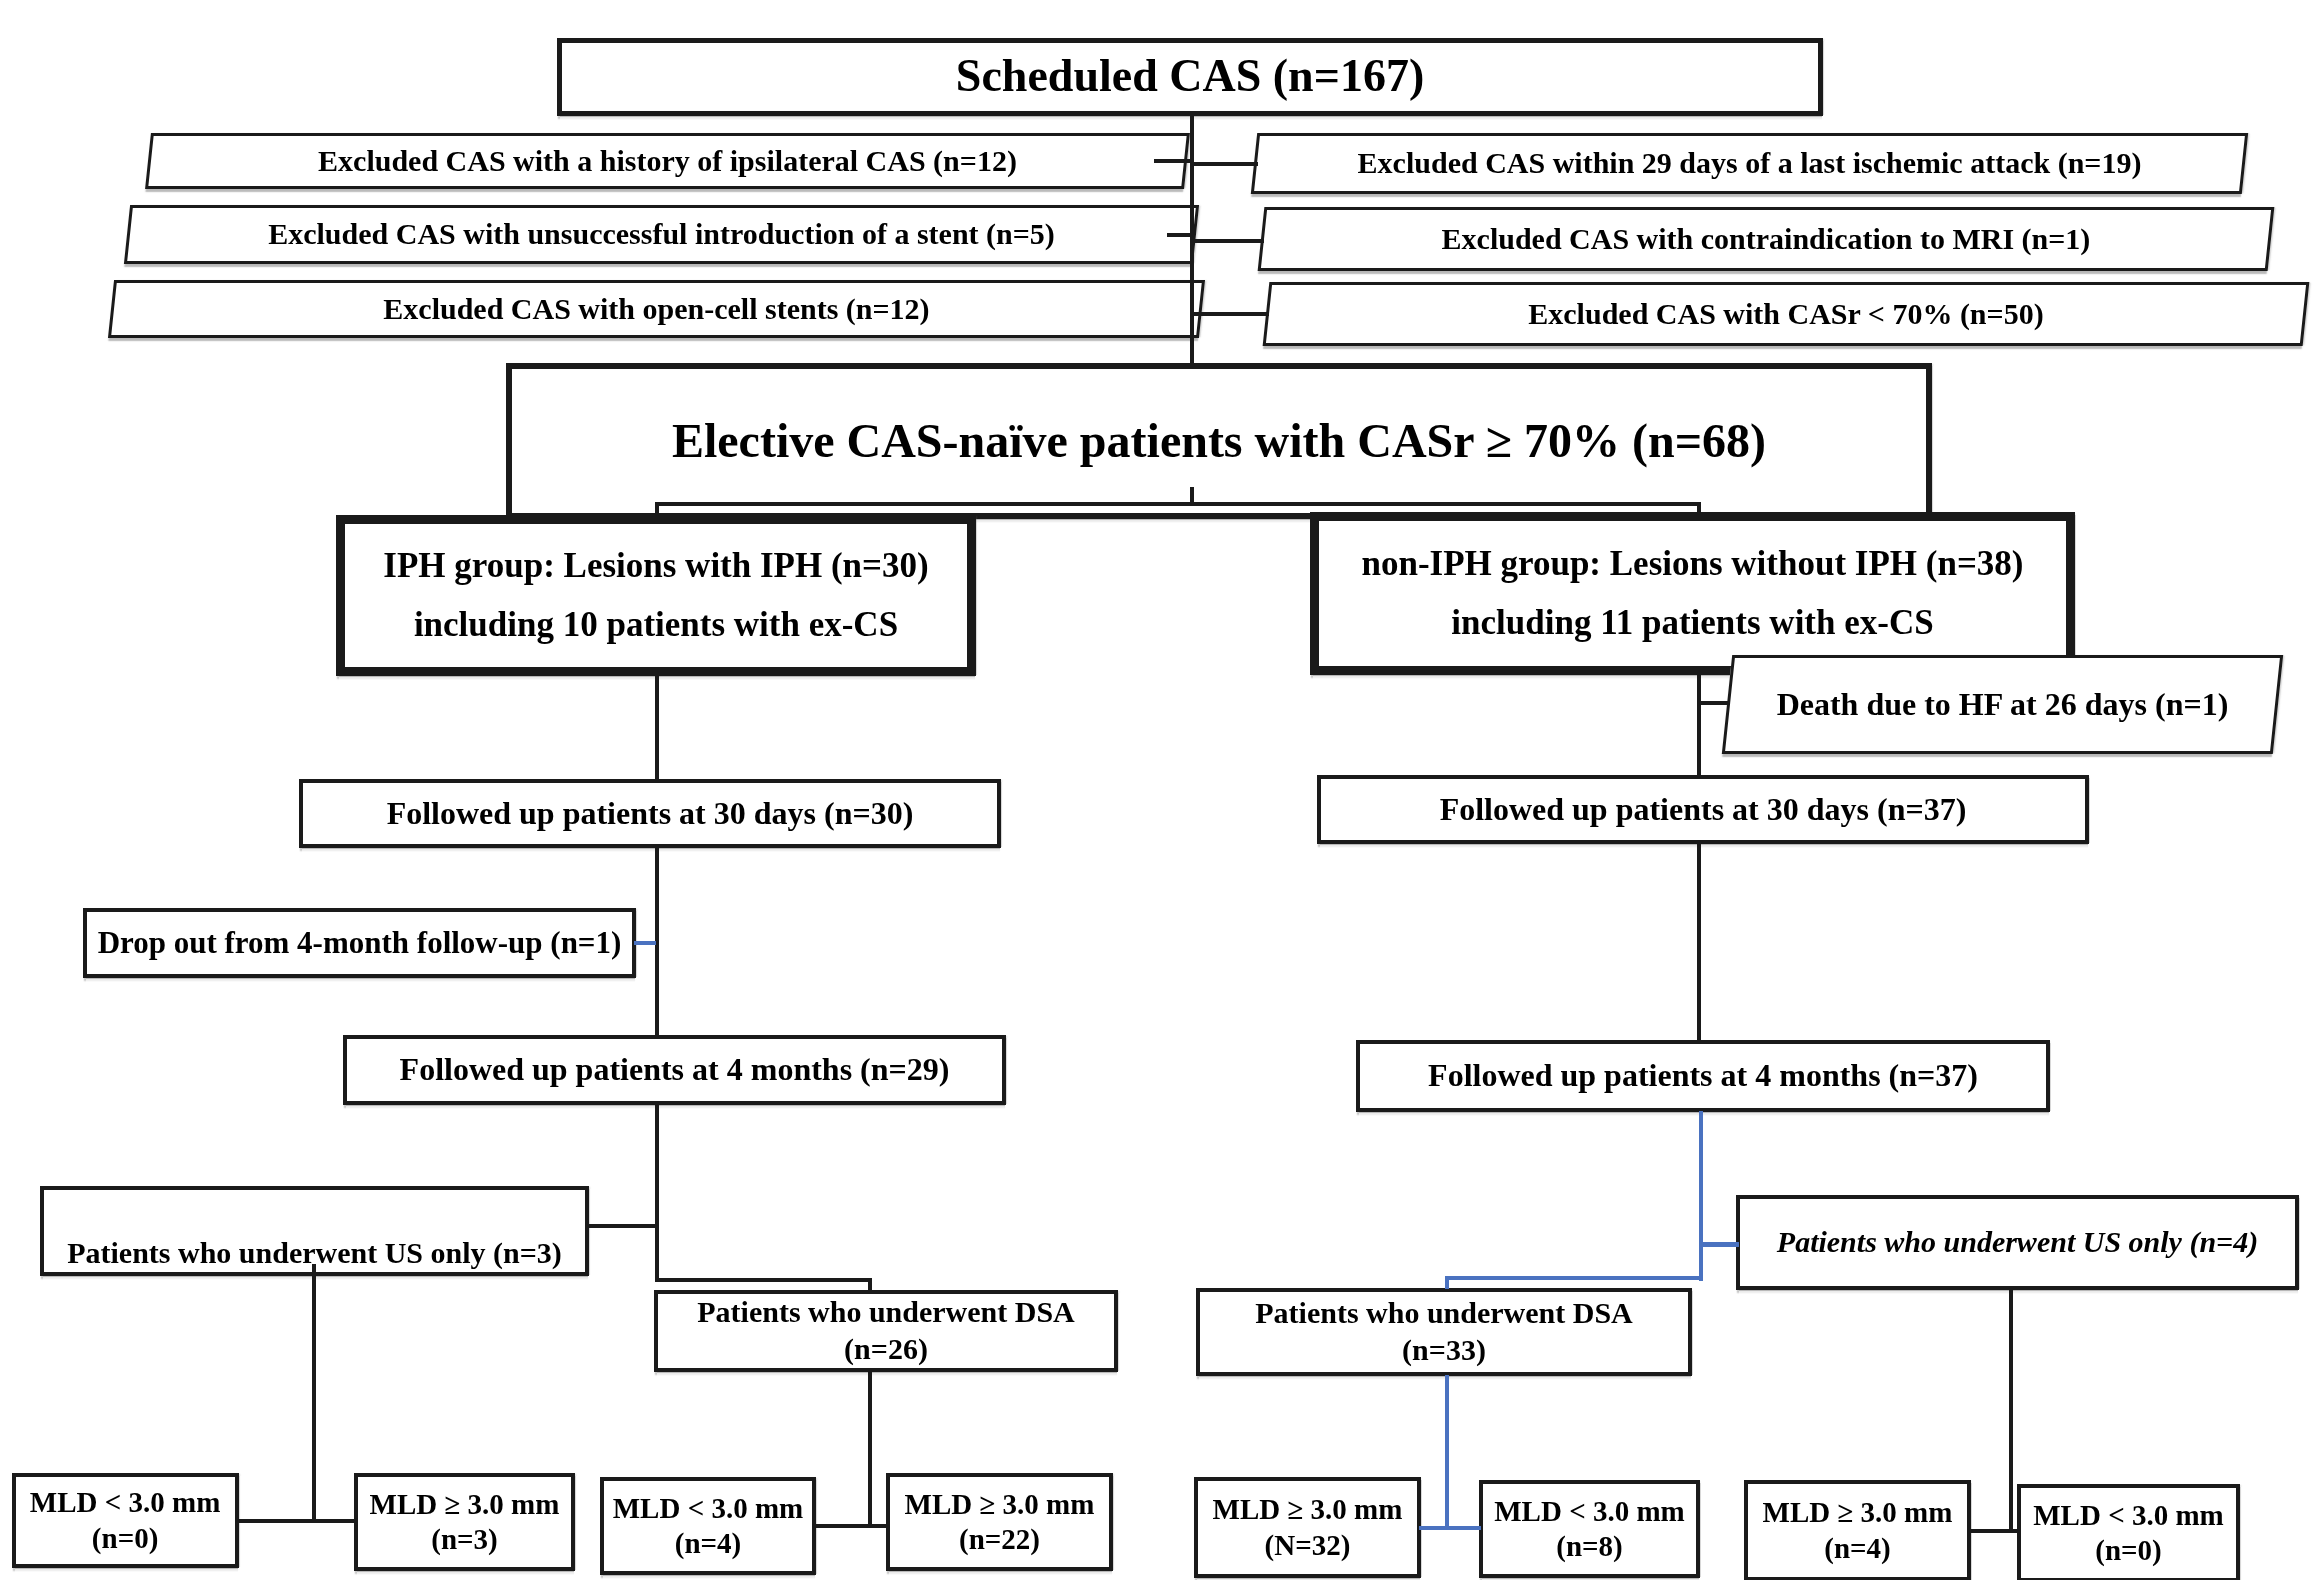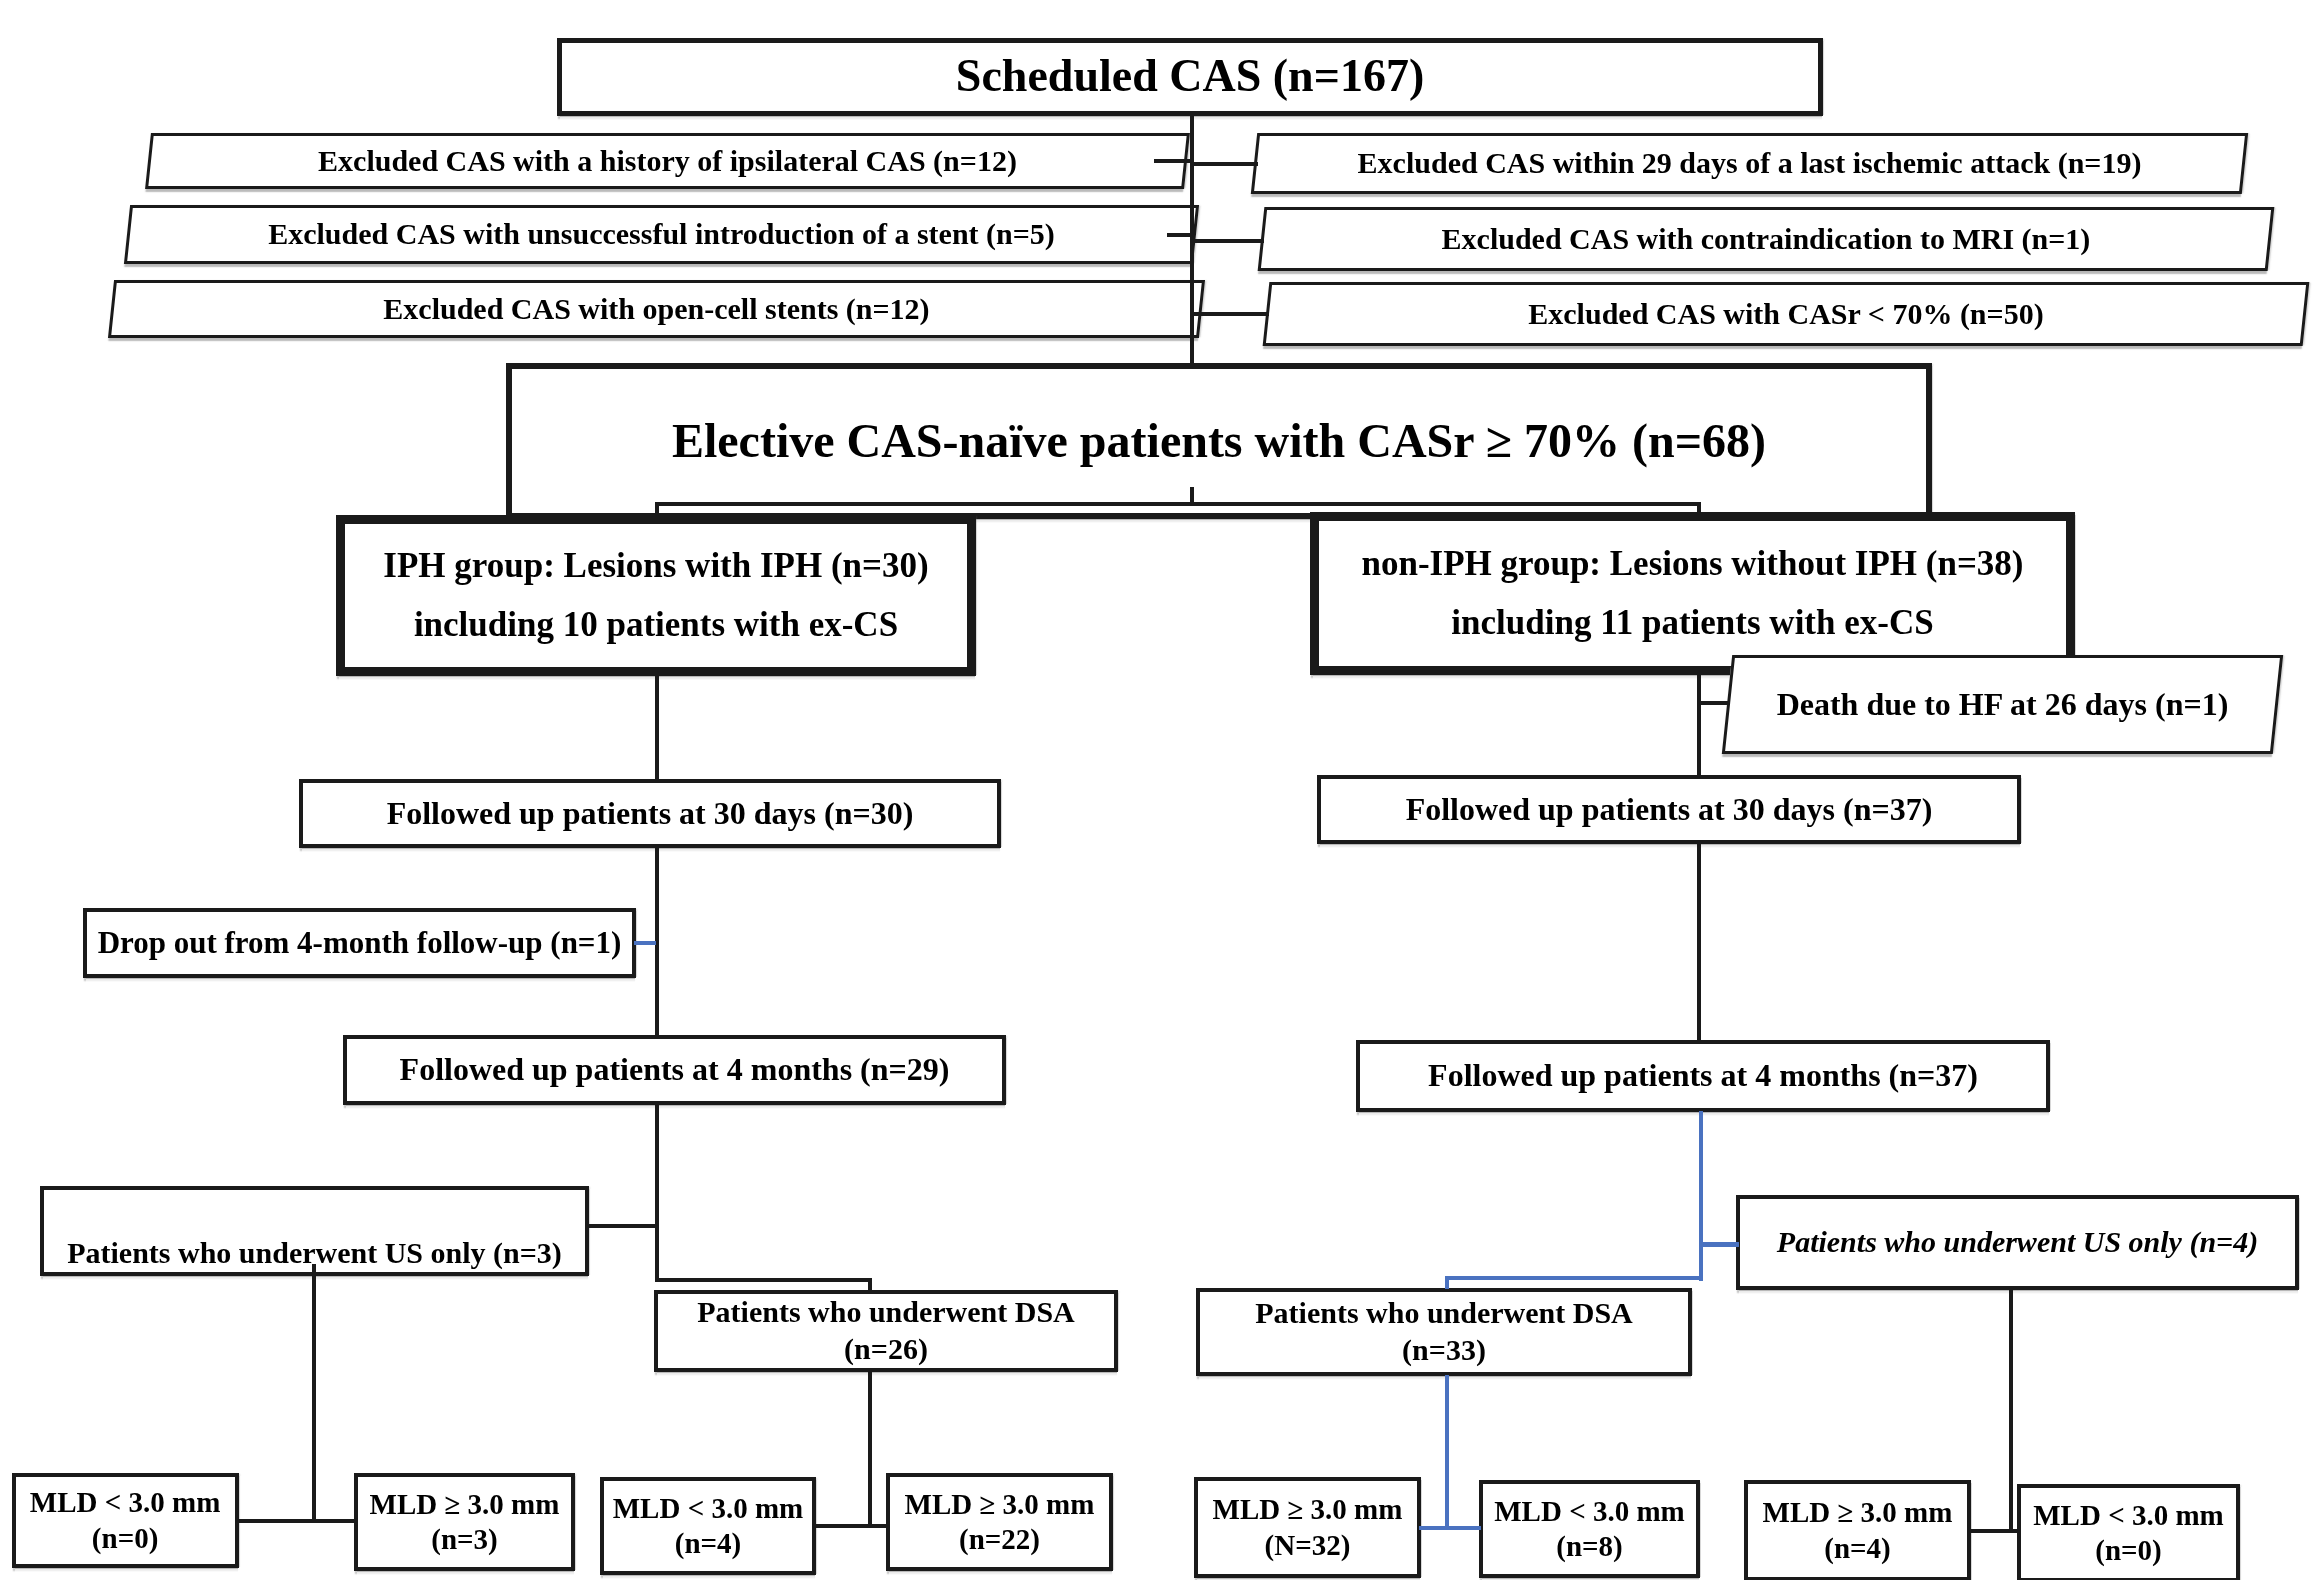--- a/index.html
+++ b/index.html
@@ -73,21 +73,21 @@
     <span>including 11 patients with ex-CS</span>
   </div>
 
   <div class="box para f44" style="left:1727px;top:632px;width:551px;height:99px;">
     <span>Death due to HF at 26 days (n=1)</span>
   </div>
 
   <div class="box f44" style="left:299px;top:756px;width:702px;height:69px;">
     <span>Followed up patients at 30 days (n=30)</span>
   </div>
-  <div class="box f44" style="left:1317px;top:752px;width:704px;height:69px;">
+  <div class="box f44" style="left:1317px;top:752px;width:772px;height:69px;">
     <span>Followed up patients at 30 days (n=37)</span>
   </div>
 
   <div class="box f43" style="left:83px;top:885px;width:553px;height:70px;">
     <span>Drop out from 4-month follow-up (n=1)</span>
   </div>
 
   <div class="box f44" style="left:343px;top:1012px;width:663px;height:70px;">
     <span>Followed up patients at 4 months (n=29)</span>
   </div>

